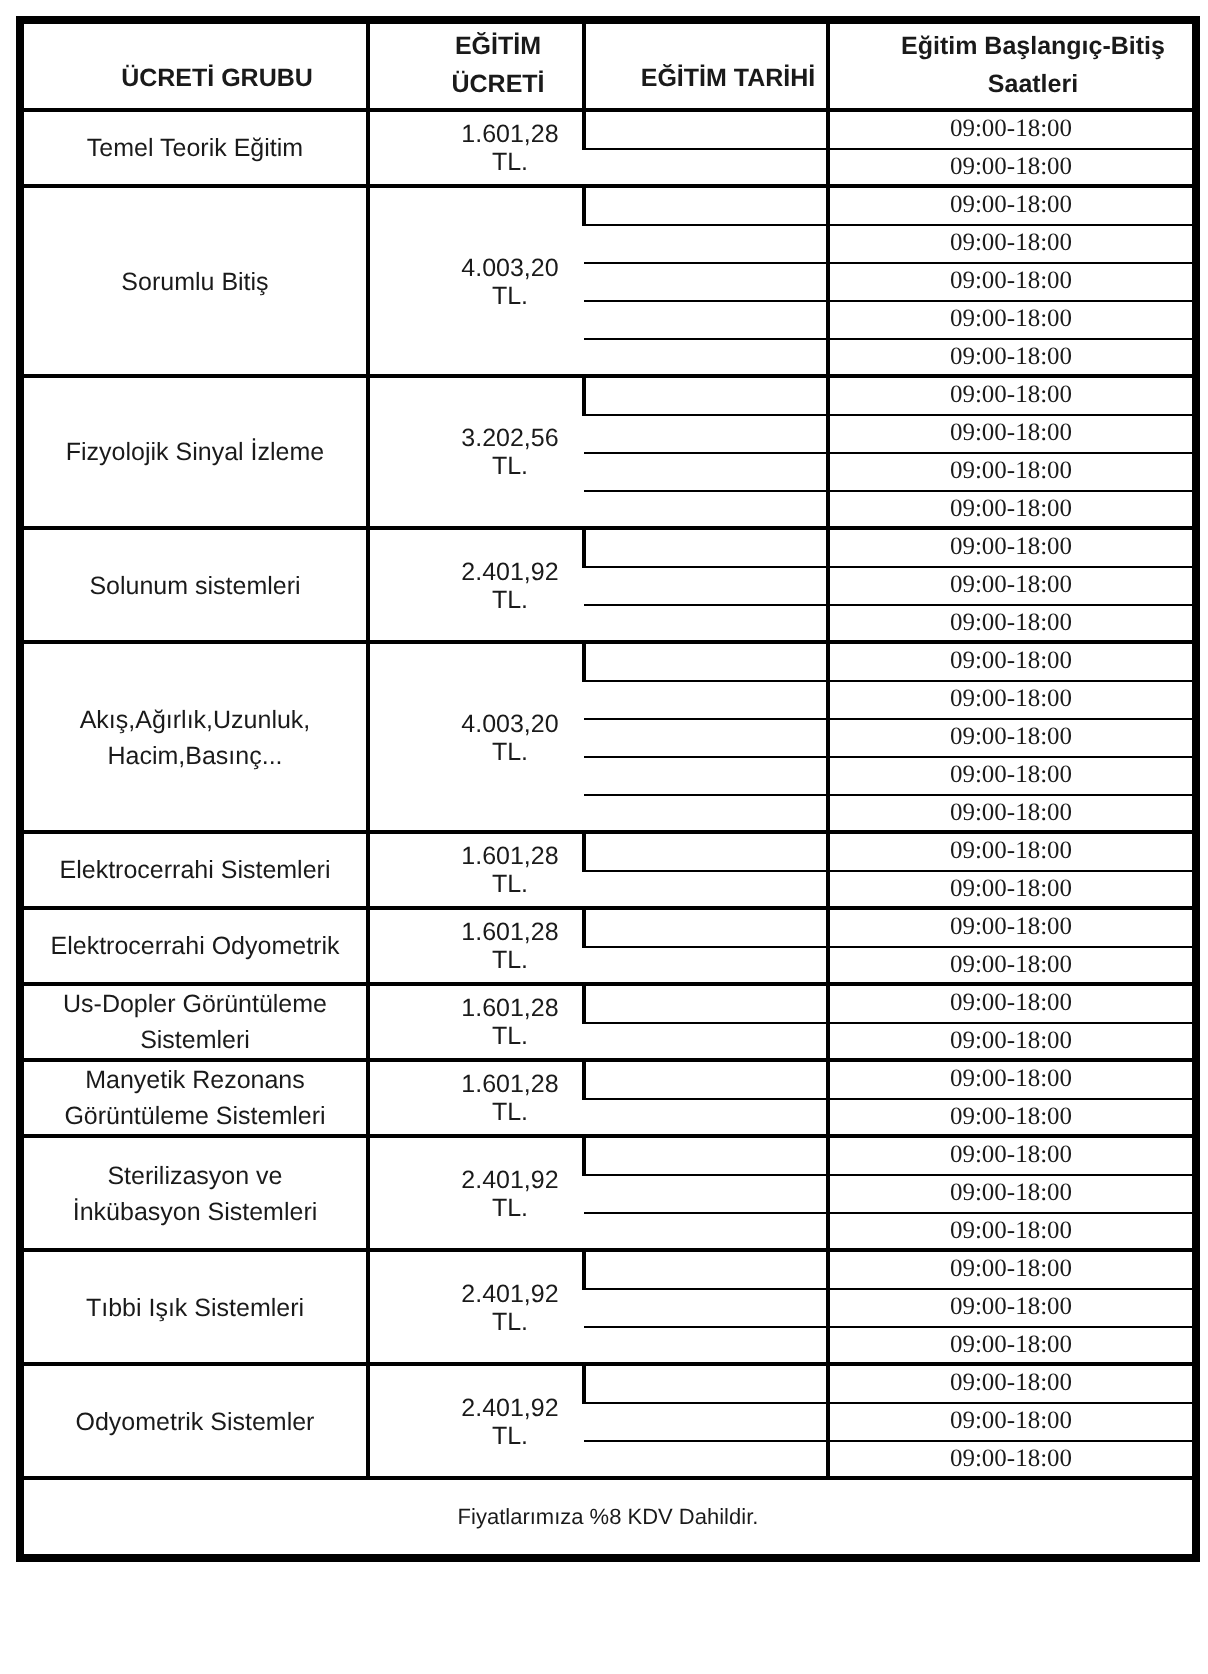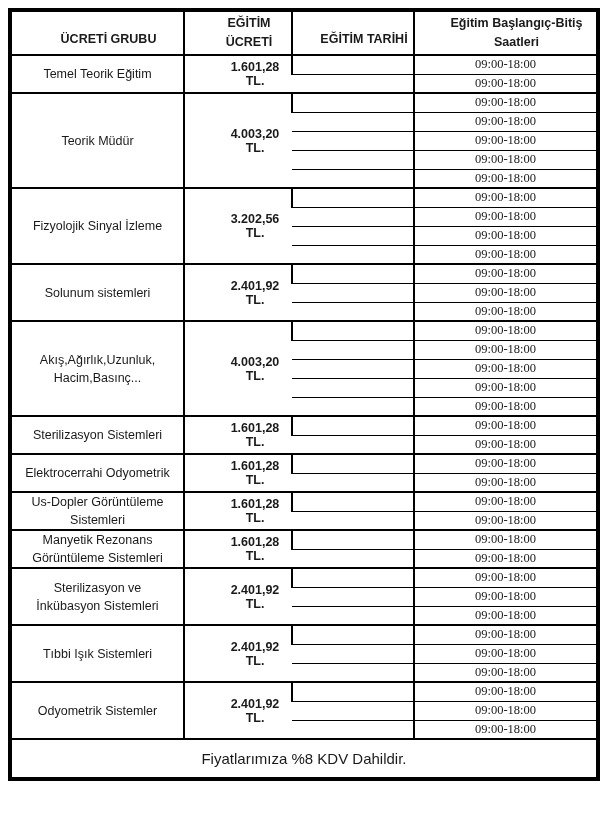--- a/index.html
+++ b/index.html
@@ -53,32 +53,32 @@
   tbody tr.group-start td { border-top: 2px solid #000000; }
 
   td.name-cell {
     font-weight: normal;
     vertical-align: middle;
     white-space: pre-line;
     line-height: 18px;
   }
   td.fee-cell {
     vertical-align: middle;
-    font-weight: bold;
+    font-weight: normal;
     padding-left: 36px;
   }
   td.date-cell { font-weight: normal; }
   td.time-cell { font-weight: normal; font-family: Liberation Serif, serif; }
 
   tfoot td.footer-cell {
     border-top: 2px solid #000000;
     border-left: none;
     height: 40px;
     vertical-align: middle;
-    font-size: 15px;
+    font-size: 11px;
     font-weight: normal;
   }
 </style>
 </head>
 <body>
 
 <div class="page">
   <table class="fee-table">
     <colgroup>
       <col class="c-group">
@@ -101,21 +101,21 @@
           <td class="name-cell" rowspan="2">Temel Teorik Eğitim</td>
           <td class="fee-cell" rowspan="2">1.601,28 TL.</td>
           <td class="date-cell"></td>
           <td class="time-cell">09:00-18:00</td>
         </tr>
         <tr>
           <td class="date-cell"></td>
           <td class="time-cell">09:00-18:00</td>
         </tr>
         <tr class="group-start">
-          <td class="name-cell" rowspan="5">Teorik Müdür</td>
+          <td class="name-cell" rowspan="5">Sorumlu Bitiş</td>
           <td class="fee-cell" rowspan="5">4.003,20 TL.</td>
           <td class="date-cell"></td>
           <td class="time-cell">09:00-18:00</td>
         </tr>
         <tr>
           <td class="date-cell"></td>
           <td class="time-cell">09:00-18:00</td>
         </tr>
         <tr>
           <td class="date-cell"></td>
@@ -178,21 +178,21 @@
         </tr>
         <tr>
           <td class="date-cell"></td>
           <td class="time-cell">09:00-18:00</td>
         </tr>
         <tr>
           <td class="date-cell"></td>
           <td class="time-cell">09:00-18:00</td>
         </tr>
         <tr class="group-start">
-          <td class="name-cell" rowspan="2">Sterilizasyon Sistemleri</td>
+          <td class="name-cell" rowspan="2">Elektrocerrahi Sistemleri</td>
           <td class="fee-cell" rowspan="2">1.601,28 TL.</td>
           <td class="date-cell"></td>
           <td class="time-cell">09:00-18:00</td>
         </tr>
         <tr>
           <td class="date-cell"></td>
           <td class="time-cell">09:00-18:00</td>
         </tr>
         <tr class="group-start">
           <td class="name-cell" rowspan="2">Elektrocerrahi Odyometrik</td>

